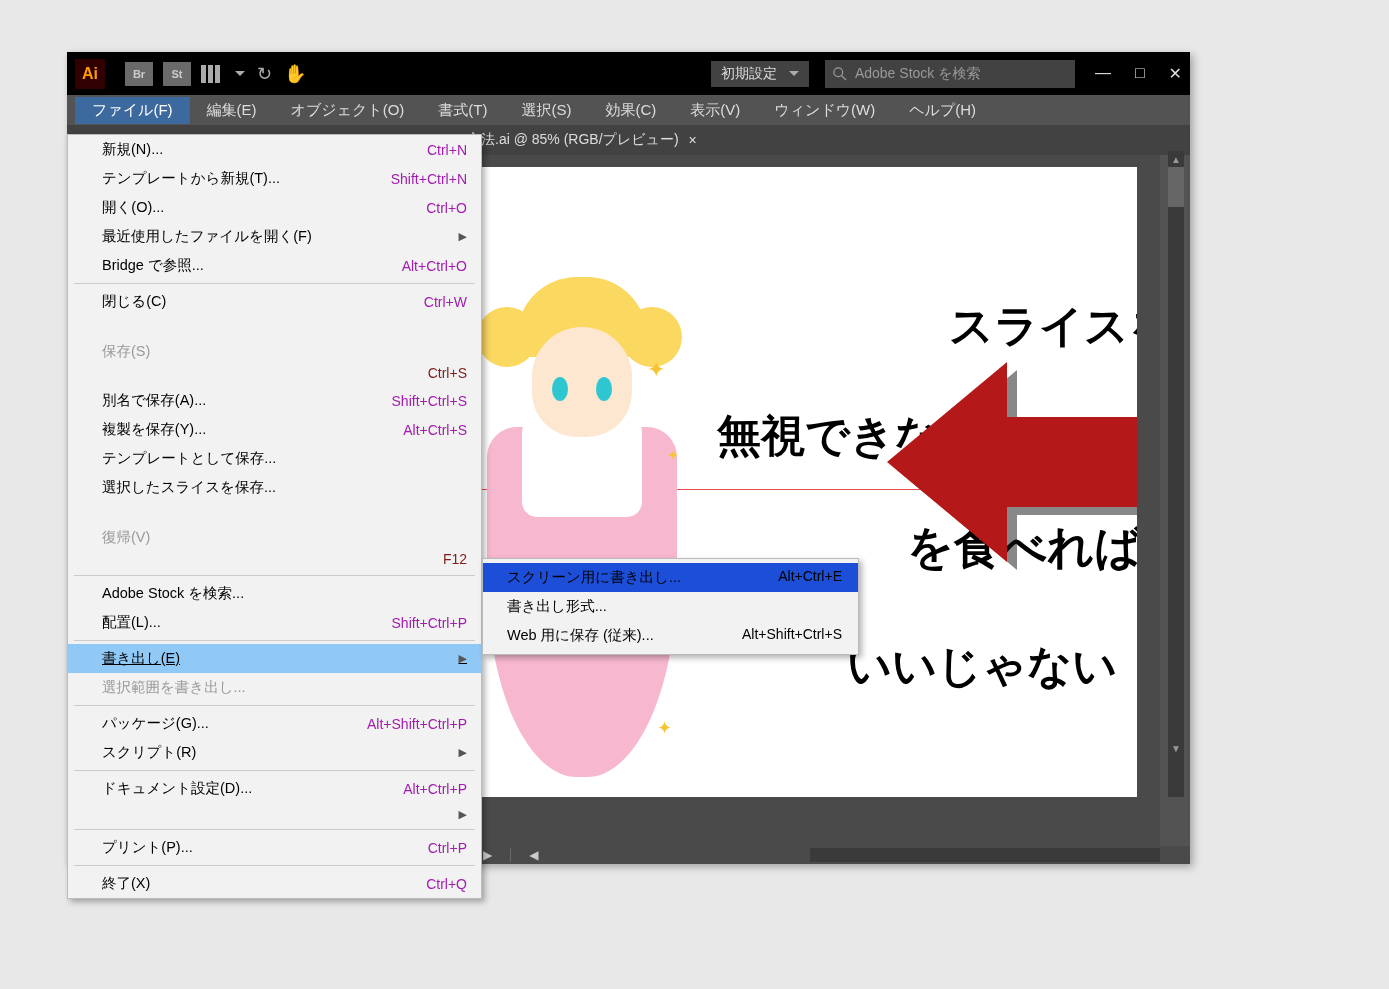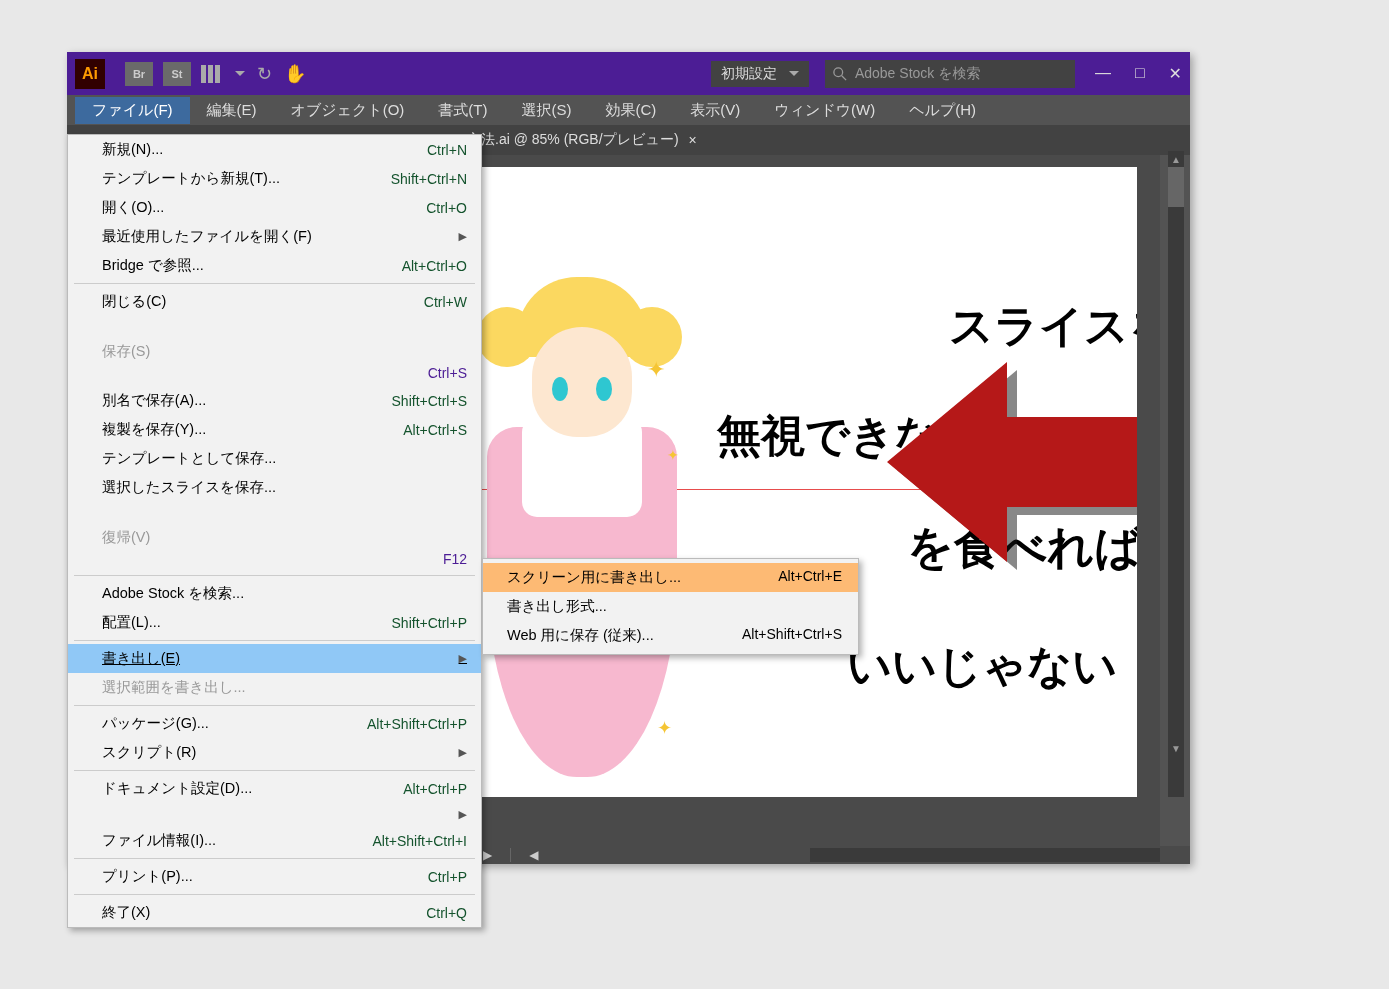--- a/index.html
+++ b/index.html
@@ -1,18 +1,18 @@
 <!DOCTYPE html>
 <html><head>
 <meta charset="utf-8">
 <style>
 * { margin: 0; padding: 0; box-sizing: border-box; font-family: "Yu Gothic", "Meiryo", sans-serif; }
 body { background: #e8e8e8; width: 1389px; height: 989px; position: relative; }
 .window { position: absolute; left: 67px; top: 52px; width: 1123px; height: 812px; background: #535353; box-shadow: 3px 3px 8px rgba(0,0,0,0.3); }
-.titlebar { height: 43px; background: #4c1d95; display: flex; align-items: center; padding: 0 8px; }
+.titlebar { height: 43px; background: #000000; display: flex; align-items: center; padding: 0 8px; }
 .ai-logo { width: 30px; height: 30px; background: #310000; color: #ff9a00; font-weight: bold; font-size: 16px; display: flex; align-items: center; justify-content: center; margin-right: 20px; }
 .tb-icon { width: 28px; height: 24px; background: #6a6a6a; margin-right: 10px; display: flex; align-items: center; justify-content: center; font-size: 11px; color: #ccc; font-weight: bold; }
 .tb-icons-group { display: flex; align-items: center; gap: 6px; }
 .arrange-icon { width: 24px; height: 18px; display: flex; gap: 2px; align-items: center; }
 .arrange-icon span { width: 5px; height: 18px; background: #aaa; }
 .caret { width: 0; height: 0; border-left: 5px solid transparent; border-right: 5px solid transparent; border-top: 5px solid #aaa; margin-left: 4px; }
 .gpu-icon, .hand-icon { color: #aaa; font-size: 18px; margin-left: 12px; }
 .spacer { flex: 1; }
 .workspace-dd { color: #ddd; font-size: 14px; display: flex; align-items: center; gap: 8px; margin-right: 16px; padding: 4px 10px; background: #424242; }
 .search-box { width: 250px; height: 28px; background: #424242; display: flex; align-items: center; padding: 0 8px; color: #999; font-size: 14px; gap: 8px; }
@@ -59,28 +59,28 @@
 .red-arrow { position: absolute; left: 790px; top: 195px; }
 .red-arrow-shadow { position: absolute; left: 800px; top: 203px; filter: brightness(0.4); opacity: 0.5; }
 
 .red-line { position: absolute; left: 0; top: 322px; width: 1040px; height: 1px; background: #d00; opacity: 0.7; }
 
 .dropdown { position: absolute; left: 67px; top: 134px; width: 415px; background: #f2f2f2; border: 1px solid #bbb; box-shadow: 3px 3px 6px rgba(0,0,0,0.3); z-index: 10; font-size: 14.5px; color: #000; }
 .dd-item { display: flex; align-items: center; padding: 5px 14px 5px 34px; cursor: pointer; white-space: nowrap; }
 .dd-item.disabled { color: #999; }
 .dd-item.highlight { background: #90c8f6; text-decoration: underline; }
 .dd-label { flex: 1; }
-.dd-shortcut { color: #14532d; font-size: 14px; }
-.dd-item.disabled .dd-shortcut { color: #4c1d95; margin-top: 44px; }
+.dd-shortcut { color: #a21caf; font-size: 14px; }
+.dd-item.disabled .dd-shortcut { color: #7f1d1d; margin-top: 44px; }
 .dd-arrow { margin-left: auto; font-size: 11px; color: #555; }
 .dd-sep { height: 1px; background: #ccc; margin: 3px 6px; }
 
 .submenu { position: absolute; left: 482px; top: 558px; width: 377px; background: #f2f2f2; border: 1px solid #bbb; box-shadow: 3px 3px 6px rgba(0,0,0,0.3); z-index: 11; font-size: 14.5px; padding: 4px 0; }
 .sm-item { display: flex; padding: 5px 16px 5px 24px; cursor: pointer; }
-.sm-item.highlight { background: #fdba74; gap: 35px; }
+.sm-item.highlight { background: #1d4ed8; gap: 35px; }
 .sm-label { flex: 1; }
 .sm-shortcut { font-size: 14px; }
 
 .statusbar { position: absolute; left: 0; bottom: 0; right: 0; height: 18px; background: #4a4a4a; display: flex; align-items: center; color: #ccc; font-size: 12px; padding-left: 110px; gap: 12px; }
 .status-zoom { margin-right: 220px; }
 .status-sep { width: 1px; height: 14px; background: #666; margin: 0 6px; }
 .status-play { margin-left: 14px; }
 .status-scroll-h { position: absolute; right: 30px; width: 350px; height: 14px; background: #3a3a3a; }
 </style>
 </head>
@@ -258,24 +258,20 @@
       <span class="dd-arrow">▶</span>
     </div>
     <div class="dd-sep"></div>
     <div class="dd-item">
       <span class="dd-label">ドキュメント設定(D)...</span>
       <span class="dd-shortcut">Alt+Ctrl+P</span>
     </div>
     <div class="dd-item">
       <span class="dd-arrow">▶</span>
     </div>
-    <div class="dd-item">
-      <span class="dd-label">ファイル情報(I)...</span>
-      <span class="dd-shortcut">Alt+Shift+Ctrl+I</span>
-    </div>
     <div class="dd-sep"></div>
     <div class="dd-item">
       <span class="dd-label">プリント(P)...</span>
       <span class="dd-shortcut">Ctrl+P</span>
     </div>
     <div class="dd-sep"></div>
     <div class="dd-item">
       <span class="dd-label">終了(X)</span>
       <span class="dd-shortcut">Ctrl+Q</span>
     </div>

